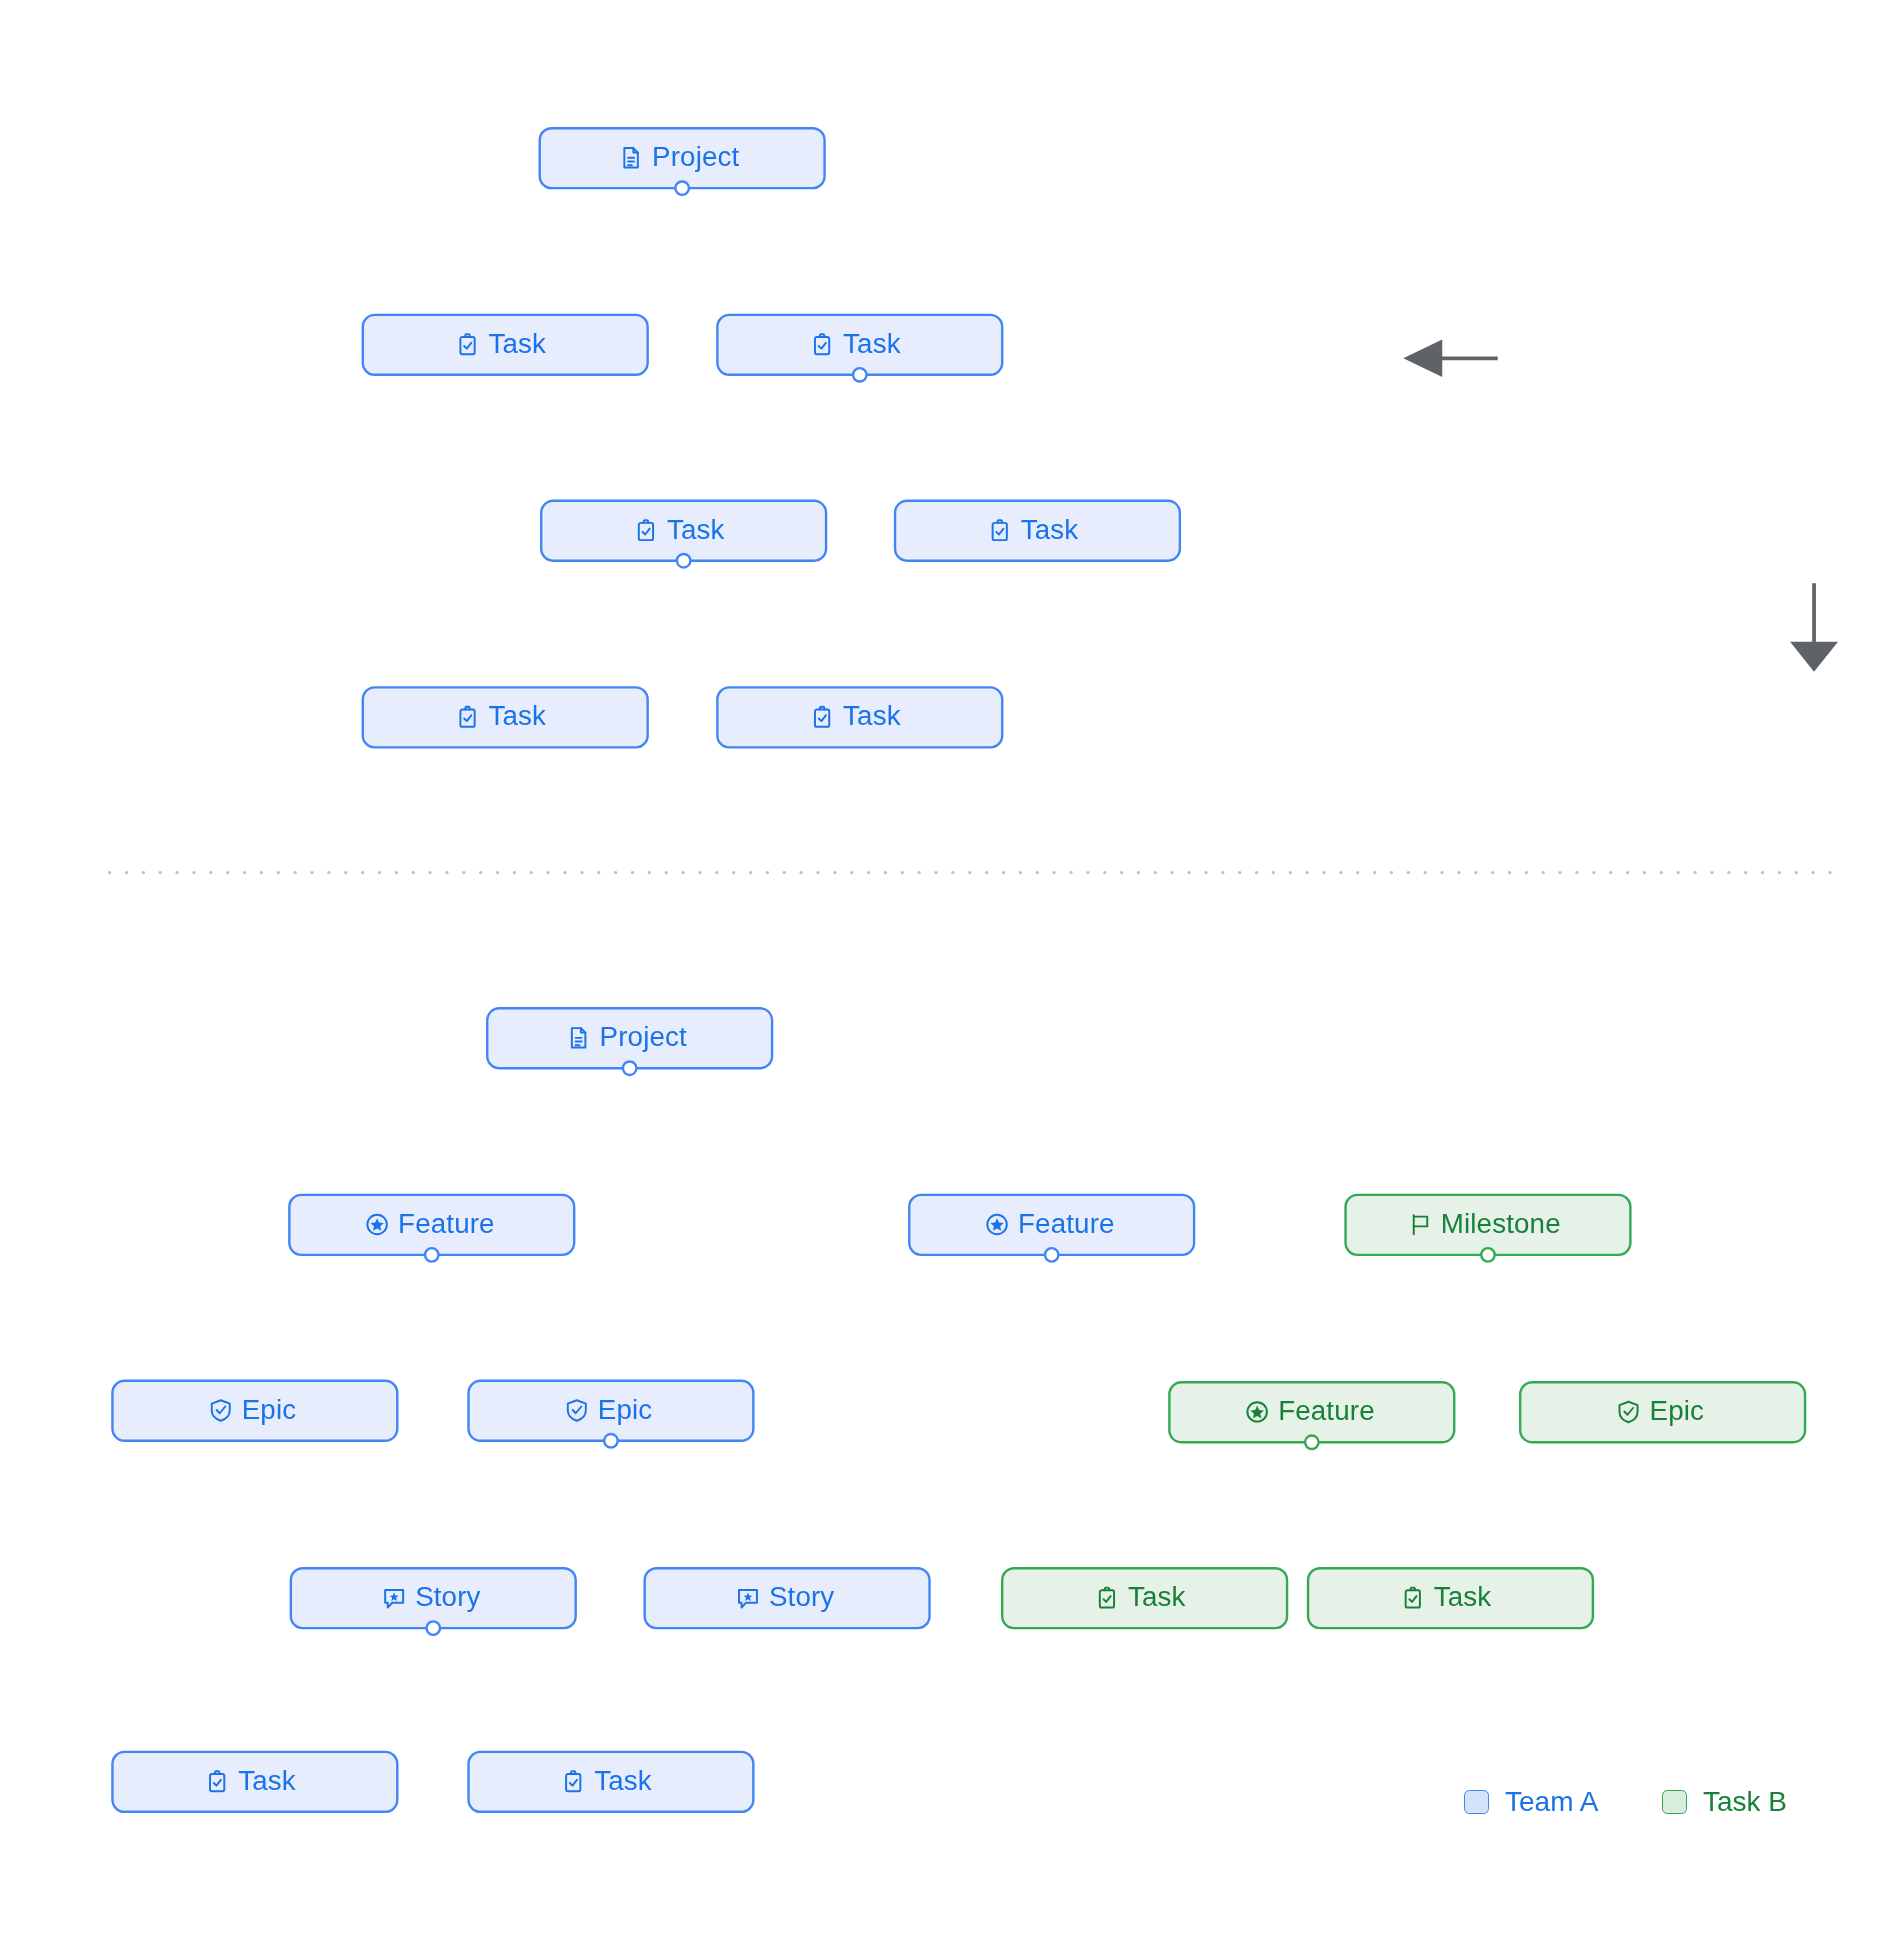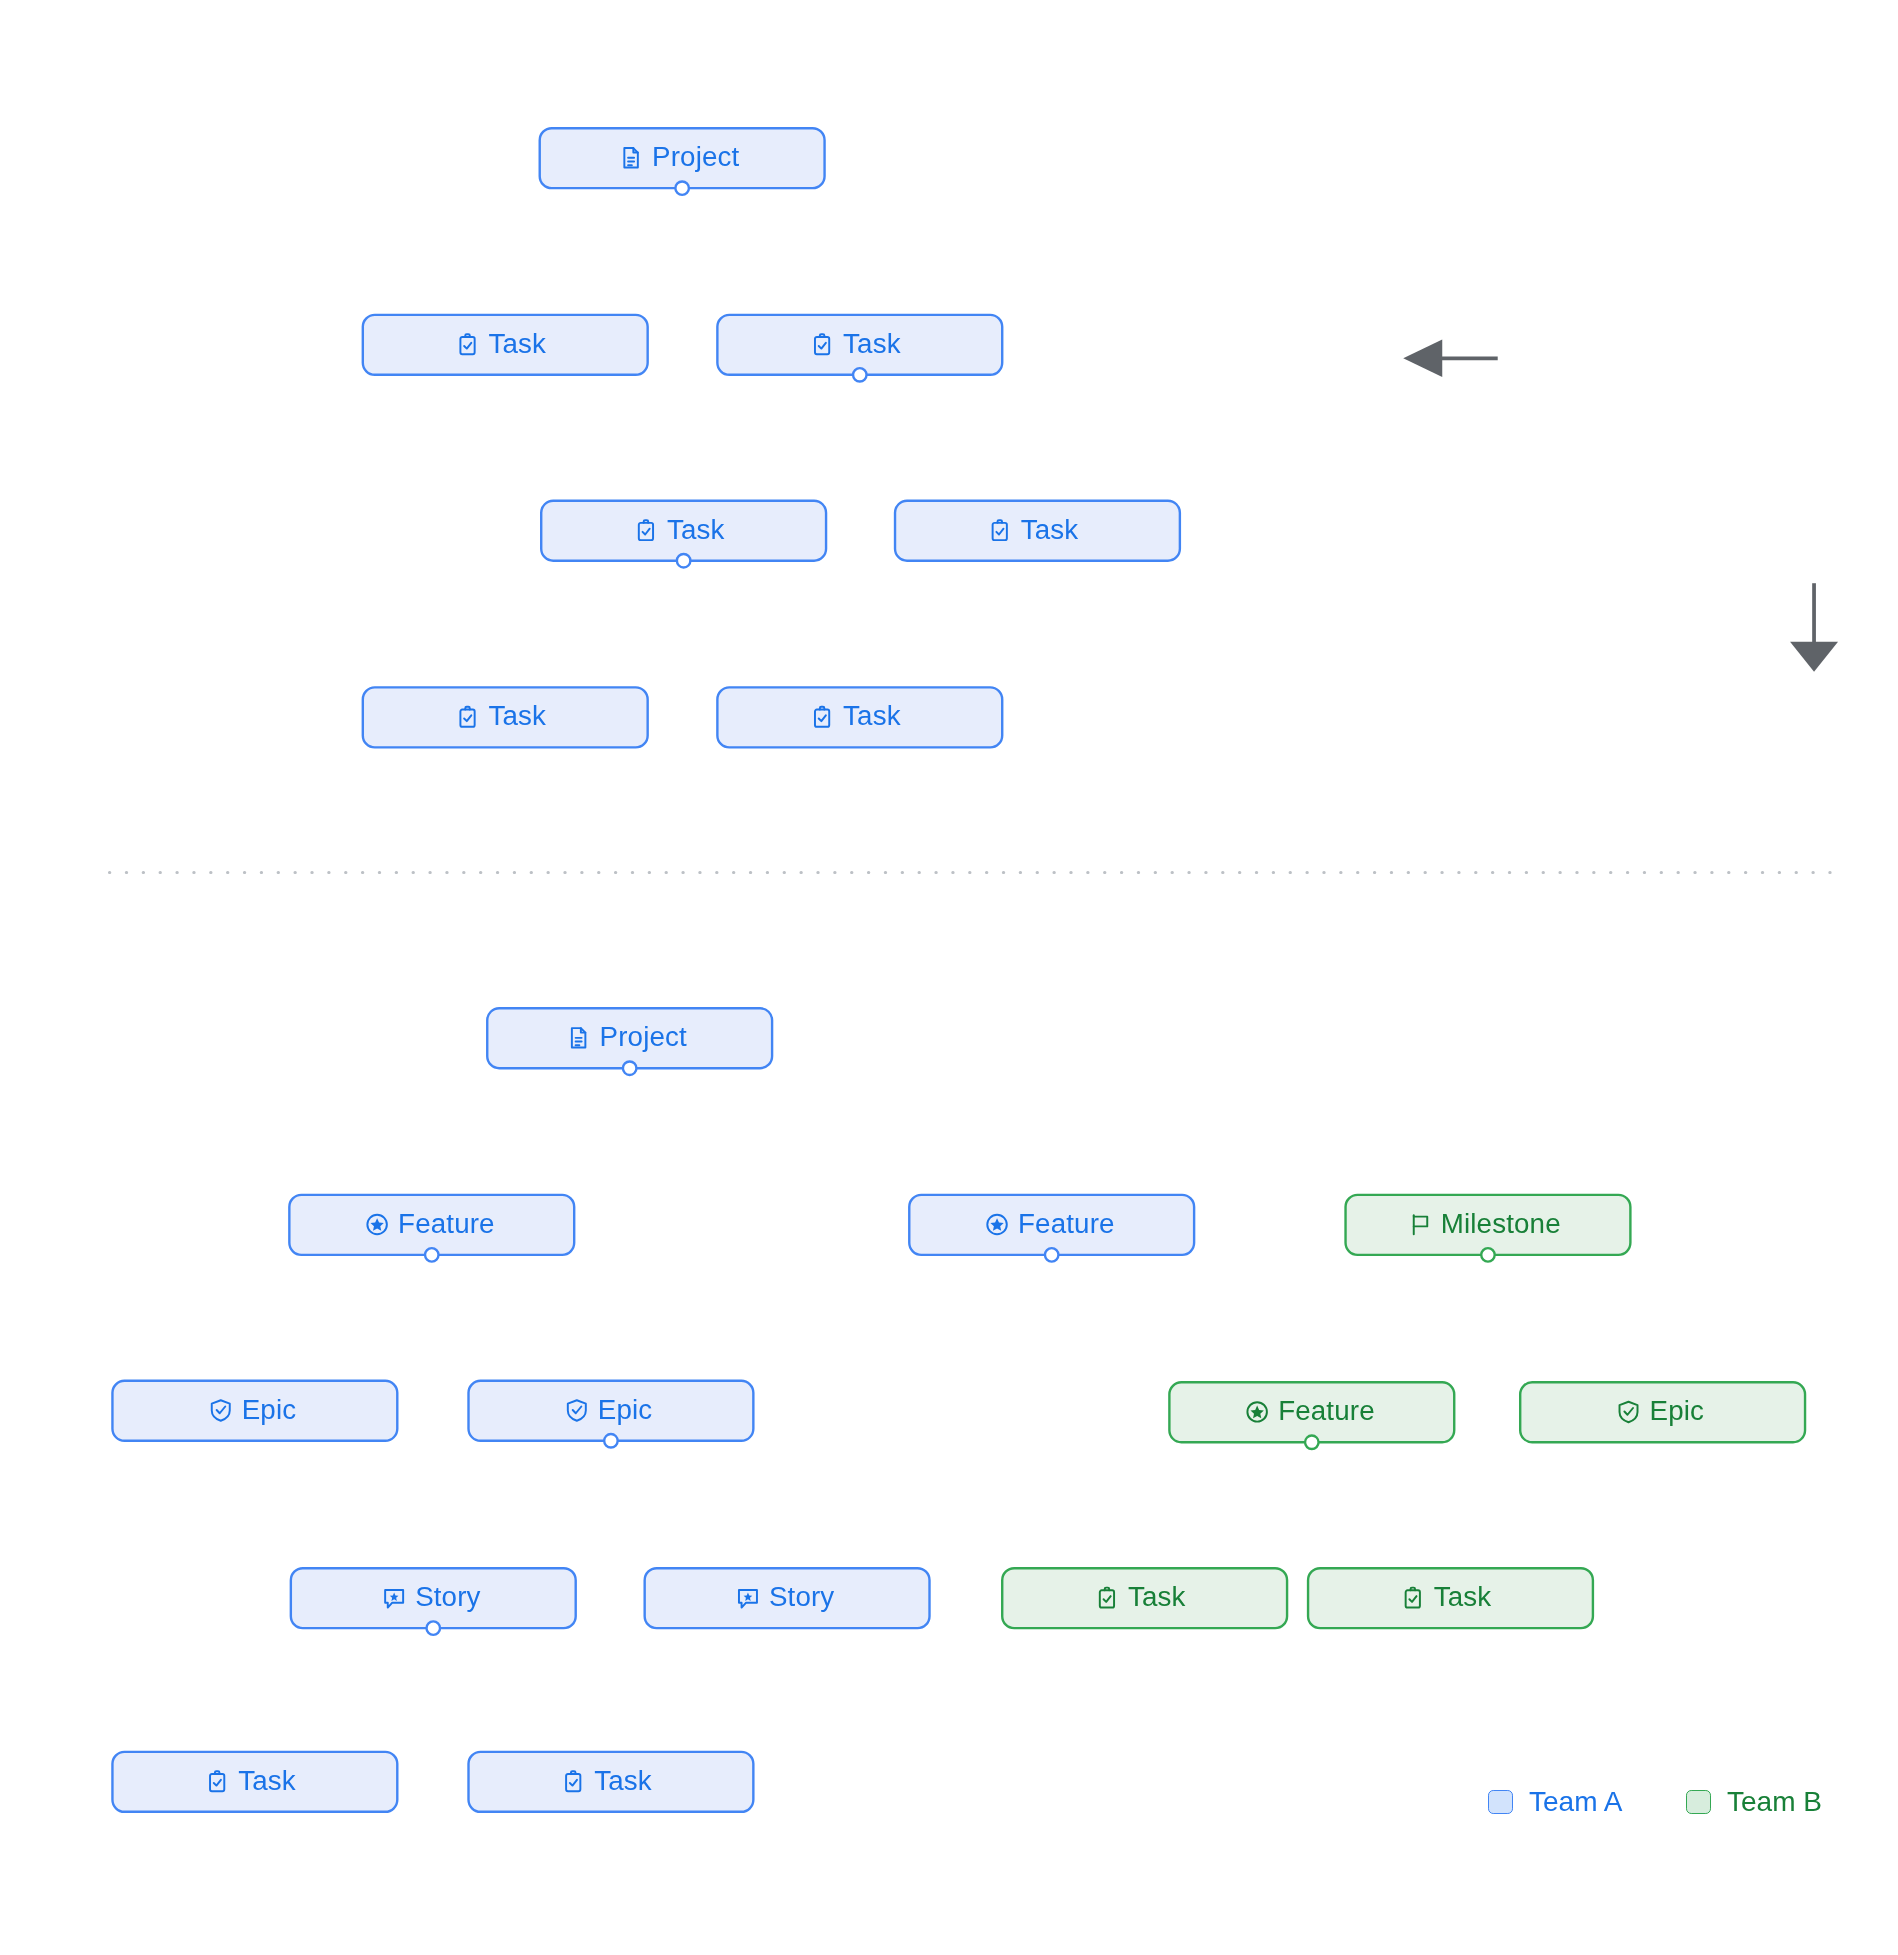--- a/index.html
+++ b/index.html
@@ -36,21 +36,21 @@
     text-align:right;
     color:#5F6368;
     font-size:35px;
     line-height:1.12;
     font-family:"Liberation Sans","DejaVu Sans",sans-serif;
   }
   .anno-line2{margin-top:27px;}
   .arrow-stroke{stroke:#5F6368;stroke-width:5;fill:none;}
   .arrow-head{fill:#5F6368;}
 
-  .legend{position:absolute;display:flex;align-items:center;gap:16.5px;margin-left:24px;}
+  .legend{position:absolute;display:flex;align-items:center;gap:16.5px;}
   .legend-swatch{width:22.5px;height:22.5px;border-radius:5.2px;border-width:1.9px;border-style:solid;}
   .legend-swatch.blue{background:#D2E3FC;border-color:#4285F4;}
   .legend-swatch.green{background:#D7EDDD;border-color:#34A853;}
   .legend-label{font-size:28px;}
   .legend-label.blue{color:#1A73E8;}
   .legend-label.green{color:#188038;}
 </style>
 </head>
 <body>
 
@@ -263,17 +263,17 @@
     </g>
   </svg>
 
 
   <div class="legend" id="legend-a" style="left:1464px;top:1774px;">
     <span class="legend-swatch blue"></span>
     <span class="legend-label blue">Team A</span>
   </div>
   <div class="legend" id="legend-b" style="left:1662px;top:1774px;">
     <span class="legend-swatch green"></span>
-    <span class="legend-label green">Team B</span>
+    <span class="legend-label green">Task B</span>
   </div>
 
 </div>
 
 
 </body></html>

